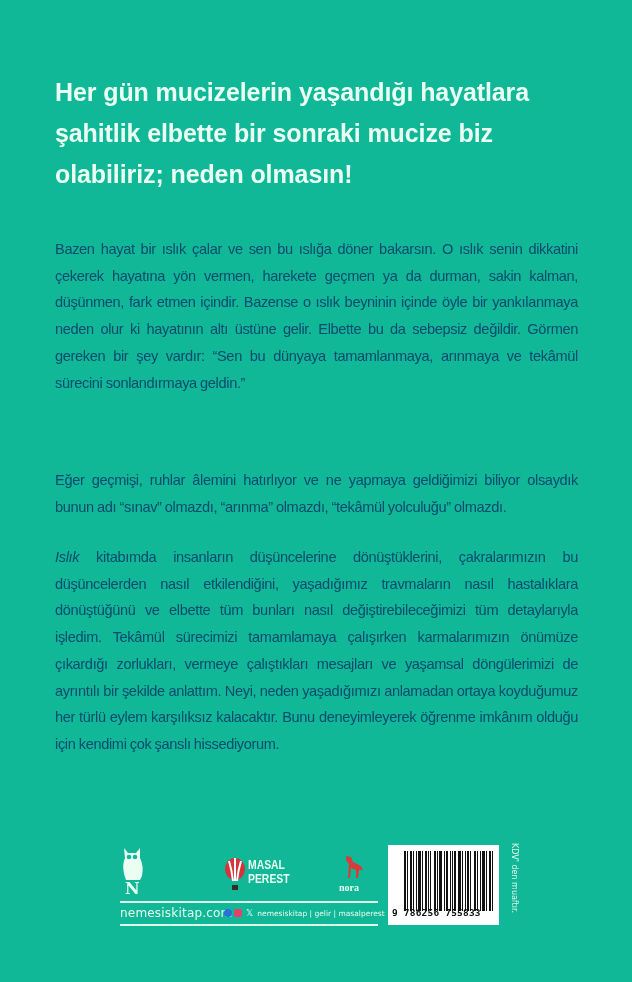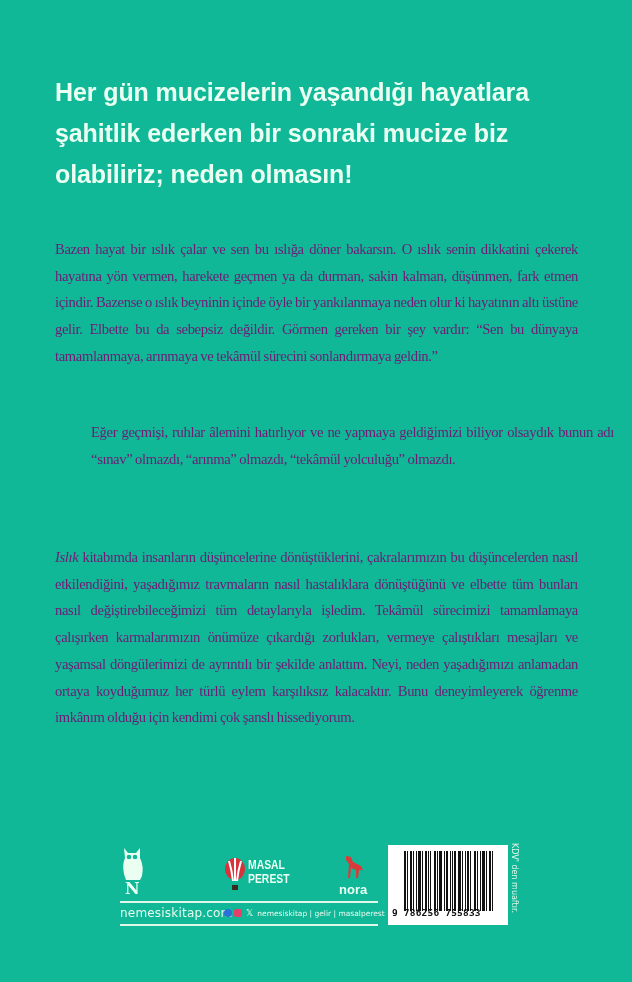--- a/index.html
+++ b/index.html
@@ -1,39 +1,39 @@
 <!DOCTYPE html>
 <html><head>
 <meta charset="utf-8">
 <style>
   html, body { margin:0; padding:0; }
   body { width:632px; height:982px; background:#10b898; position:relative; overflow:hidden; font-family:"DejaVu Sans", sans-serif; color:#e8fbef; }
   .headline { position:absolute; left:55px; top:72px; width:520px; font-family:"Liberation Sans", sans-serif; font-weight:bold; font-size:25px; line-height:41px; color:#eafff2; margin:0; letter-spacing:-0.1px; }
-  .body-text { position:absolute; left:55px; width:523px; font-family:Liberation Serif, serif; font-size:14.6px; line-height:26.7px; text-align:justify; margin:0; color:#701a75; letter-spacing:-0.35px; word-spacing:-0.5px; }
+  .body-text { position:absolute; left:55px; width:523px; font-family:Liberation Sans, sans-serif; font-size:14.6px; line-height:26.7px; text-align:justify; margin:0; color:#0c4a6e; letter-spacing:-0.35px; word-spacing:-0.5px; }
   .p1 { top:236px; }
-  .p2 { top:419px;margin-left:36px; }
+  .p2 { top:467px; }
   .p3 { top:544px; }
   em { font-style:italic; }
   .hr-line { position:absolute; height:1.5px; background:#dff8ea; left:120px; width:258px; }
   .footer-url { position:absolute; left:120px; top:906px; font-family:"DejaVu Sans", sans-serif; font-size:12px; color:#e8fbef; letter-spacing:0.2px; }
   .social { position:absolute; left:224px; top:908px; display:flex; align-items:center; gap:2px; font-size:7.5px; color:#e8fbef; white-space:nowrap; }
   .soc-ic { width:8px; height:8px; border-radius:50%; display:inline-block; }
   .fb { background:#2b6fd8; }
   .ig { background:#e4406b; border-radius:2px; }
   .x-ic { font-size:9px; margin:0 2px; }
-  .barcode { position:absolute; left:388px; top:845px; width:120px; height:80px; background:#fff; }
+  .barcode { position:absolute; left:388px; top:845px; width:111px; height:80px; background:#fff; }
   .bars { position:absolute; left:16px; top:6px; width:96px; height:60px; display:flex; }
   .bars span { display:block; height:100%; background:#111; }
   .isbn { position:absolute; left:4px; top:62px; font-family:"DejaVu Sans Mono", monospace; font-size:9.5px; color:#111; letter-spacing:0.2px; font-weight:bold; }
   .kdv { position:absolute; left:510px; top:843px; writing-mode:vertical-rl; font-size:8px; color:#dff8ea; }
 </style>
 </head>
 <body>
 
-<h1 class="headline">Her gün mucizelerin yaşandığı hayatlara şahitlik ederken bir sonraki mucize biz olabiliriz; neden olmasın!</h1>
+<h1 class="headline">Her gün mucizelerin yaşandığı hayatlara şahitlik elbette bir sonraki mucize biz olabiliriz; neden olmasın!</h1>
 
 <p class="body-text p1">Bazen hayat bir ıslık çalar ve sen bu ıslığa döner bakarsın. O ıslık senin dikkatini çekerek hayatına yön vermen, harekete geçmen ya da durman, sakin kalman, düşünmen, fark etmen içindir. Bazense o ıslık beyninin içinde öyle bir yankılanmaya neden olur ki hayatının altı üstüne gelir. Elbette bu da sebepsiz değildir. Görmen gereken bir şey vardır: “Sen bu dünyaya tamamlanmaya, arınmaya ve tekâmül sürecini sonlandırmaya geldin.”</p>
 <p class="body-text p2">Eğer geçmişi, ruhlar âlemini hatırlıyor ve ne yapmaya geldiğimizi biliyor olsaydık bunun adı “sınav” olmazdı, “arınma” olmazdı, “tekâmül yolculuğu” olmazdı.</p>
 <p class="body-text p3"><em>Islık</em><span> kitabımda insanların düşüncelerine dönüştüklerini, çakralarımızın bu düşüncelerden nasıl etkilendiğini, yaşadığımız travmaların nasıl hastalıklara dönüştüğünü ve elbette tüm bunları nasıl değiştirebileceğimizi tüm detaylarıyla işledim. Tekâmül sürecimizi tamamlamaya çalışırken karmalarımızın önümüze çıkardığı zorlukları, vermeye çalıştıkları mesajları ve yaşamsal döngülerimizi de ayrıntılı bir şekilde anlattım. Neyi, neden yaşadığımızı anlamadan ortaya koyduğumuz her türlü eylem karşılıksız kalacaktır. Bunu deneyimleyerek öğrenme imkânım olduğu için kendimi çok şanslı hissediyorum.</span></p>
 
 <svg style="position:absolute;left:118px;top:846px;" width="30" height="50" viewBox="0 0 30 50">
   <path d="M6 2 L10 7 L18 7 L22 2 L22 12 Q26 20 24 30 L22 34 L8 34 L6 28 Q4 18 7 12 Z" fill="#eafff2"></path>
   <circle cx="11" cy="11" r="2.3" fill="#10b898"></circle>
     <circle cx="17" cy="11" r="2.3" fill="#10b898"></circle>
   <text x="7" y="48" font-family="DejaVu Serif, serif" font-size="16" font-weight="bold" fill="#eafff2">N</text>
@@ -45,21 +45,21 @@
   <rect x="8" y="28" width="6" height="5" fill="#3a2a22"></rect>
 </svg>
 <div style="position:absolute;left:248px;top:858px;font-family:'Liberation Sans Narrow','Liberation Sans',sans-serif;font-weight:bold;font-size:13px;line-height:14px;color:#eafff2;transform:scaleX(0.8);transform-origin:left;">
   <div>MASAL</div>
   <div>PEREST</div>
 </div>
 
 <svg style="position:absolute;left:343px;top:854px;" width="22" height="26" viewBox="0 0 22 26">
   <path d="M3 2 L8 3 L10 8 L18 12 L20 16 L16 16 L15 24 L13 24 L13 16 L8 14 L7 24 L5 24 L6 10 L3 6 Z" fill="#d93a3a"></path>
 </svg>
-<div style="position:absolute;left:339px;top:882px;font-family:Liberation Sans, sans-serif;font-weight:bold;font-size:13px;color:#eafff2;">nora</div>
+<div style="position:absolute;left:339px;top:882px;font-family:Liberation Serif, serif;font-weight:bold;font-size:10px;color:#eafff2;">nora</div>
 
 <div class="hr-line" style="top:901px;"></div>
 <div class="hr-line" style="top:924px;"></div>
 
 <div class="footer-url">nemesiskitap.com</div>
 <div class="social">
   <span class="soc-ic fb"></span>
   <span class="soc-ic ig"></span>
   <span class="x-ic">𝕏</span>
   <span>nemesiskitap | gelir | masalperest</span>

